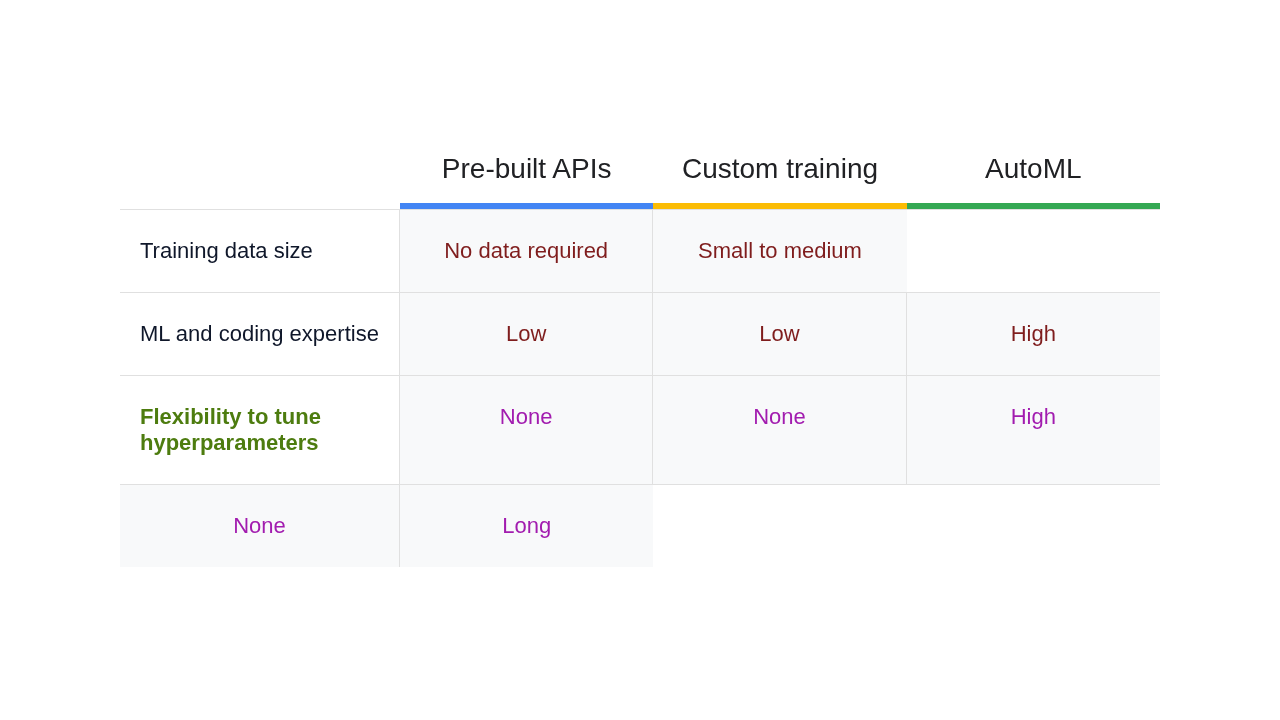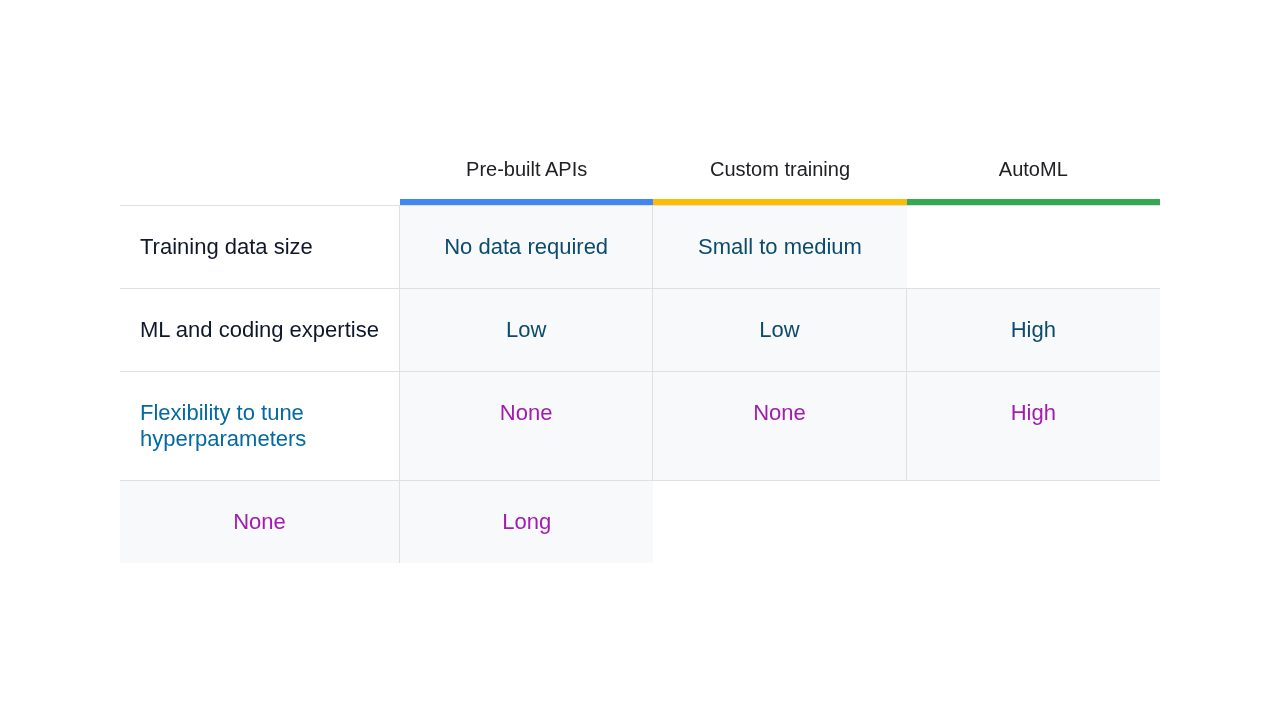--- a/index.html
+++ b/index.html
@@ -24,21 +24,21 @@
 
     .header-row {
       display: grid;
       grid-template-columns: 280px 1fr 1fr 1fr;
       margin-bottom: 0;
     }
 
     .header-cell {
       text-align: center;
       padding: 0 20px 18px 20px;
-      font-size: 20px;
+      font-size: 28px;
       font-weight: 500;
       color: #202124;
     }
 
     .header-cell:first-child {
       
     }
 
     .color-bar-row {
       display: grid;
@@ -87,29 +87,29 @@
     .row-label {
       padding: 28px 20px;
       font-size: 22px;
       font-weight: 500;
       color: #0f172a;
       background: #ffffff;
       border-right: 1px solid #e0e0e0;
     }
 
     .row-label.dimmed {
-      color: #0369a1;
-      font-weight: 400;
+      color: #4d7c0f;
+      font-weight: 700;
     }
 
     .table-cell {
       text-align: center;
       padding: 28px 20px;
       font-size: 22px;
-      color: #0c4a6e;
+      color: #7f1d1d;
       background: #f8f9fa;
       border-right: 1px solid #e0e0e0;
     }
 
     .table-cell:last-child {
       border-right: none;
     }
 
     .table-cell.dimmed {
       color: #a21caf;

